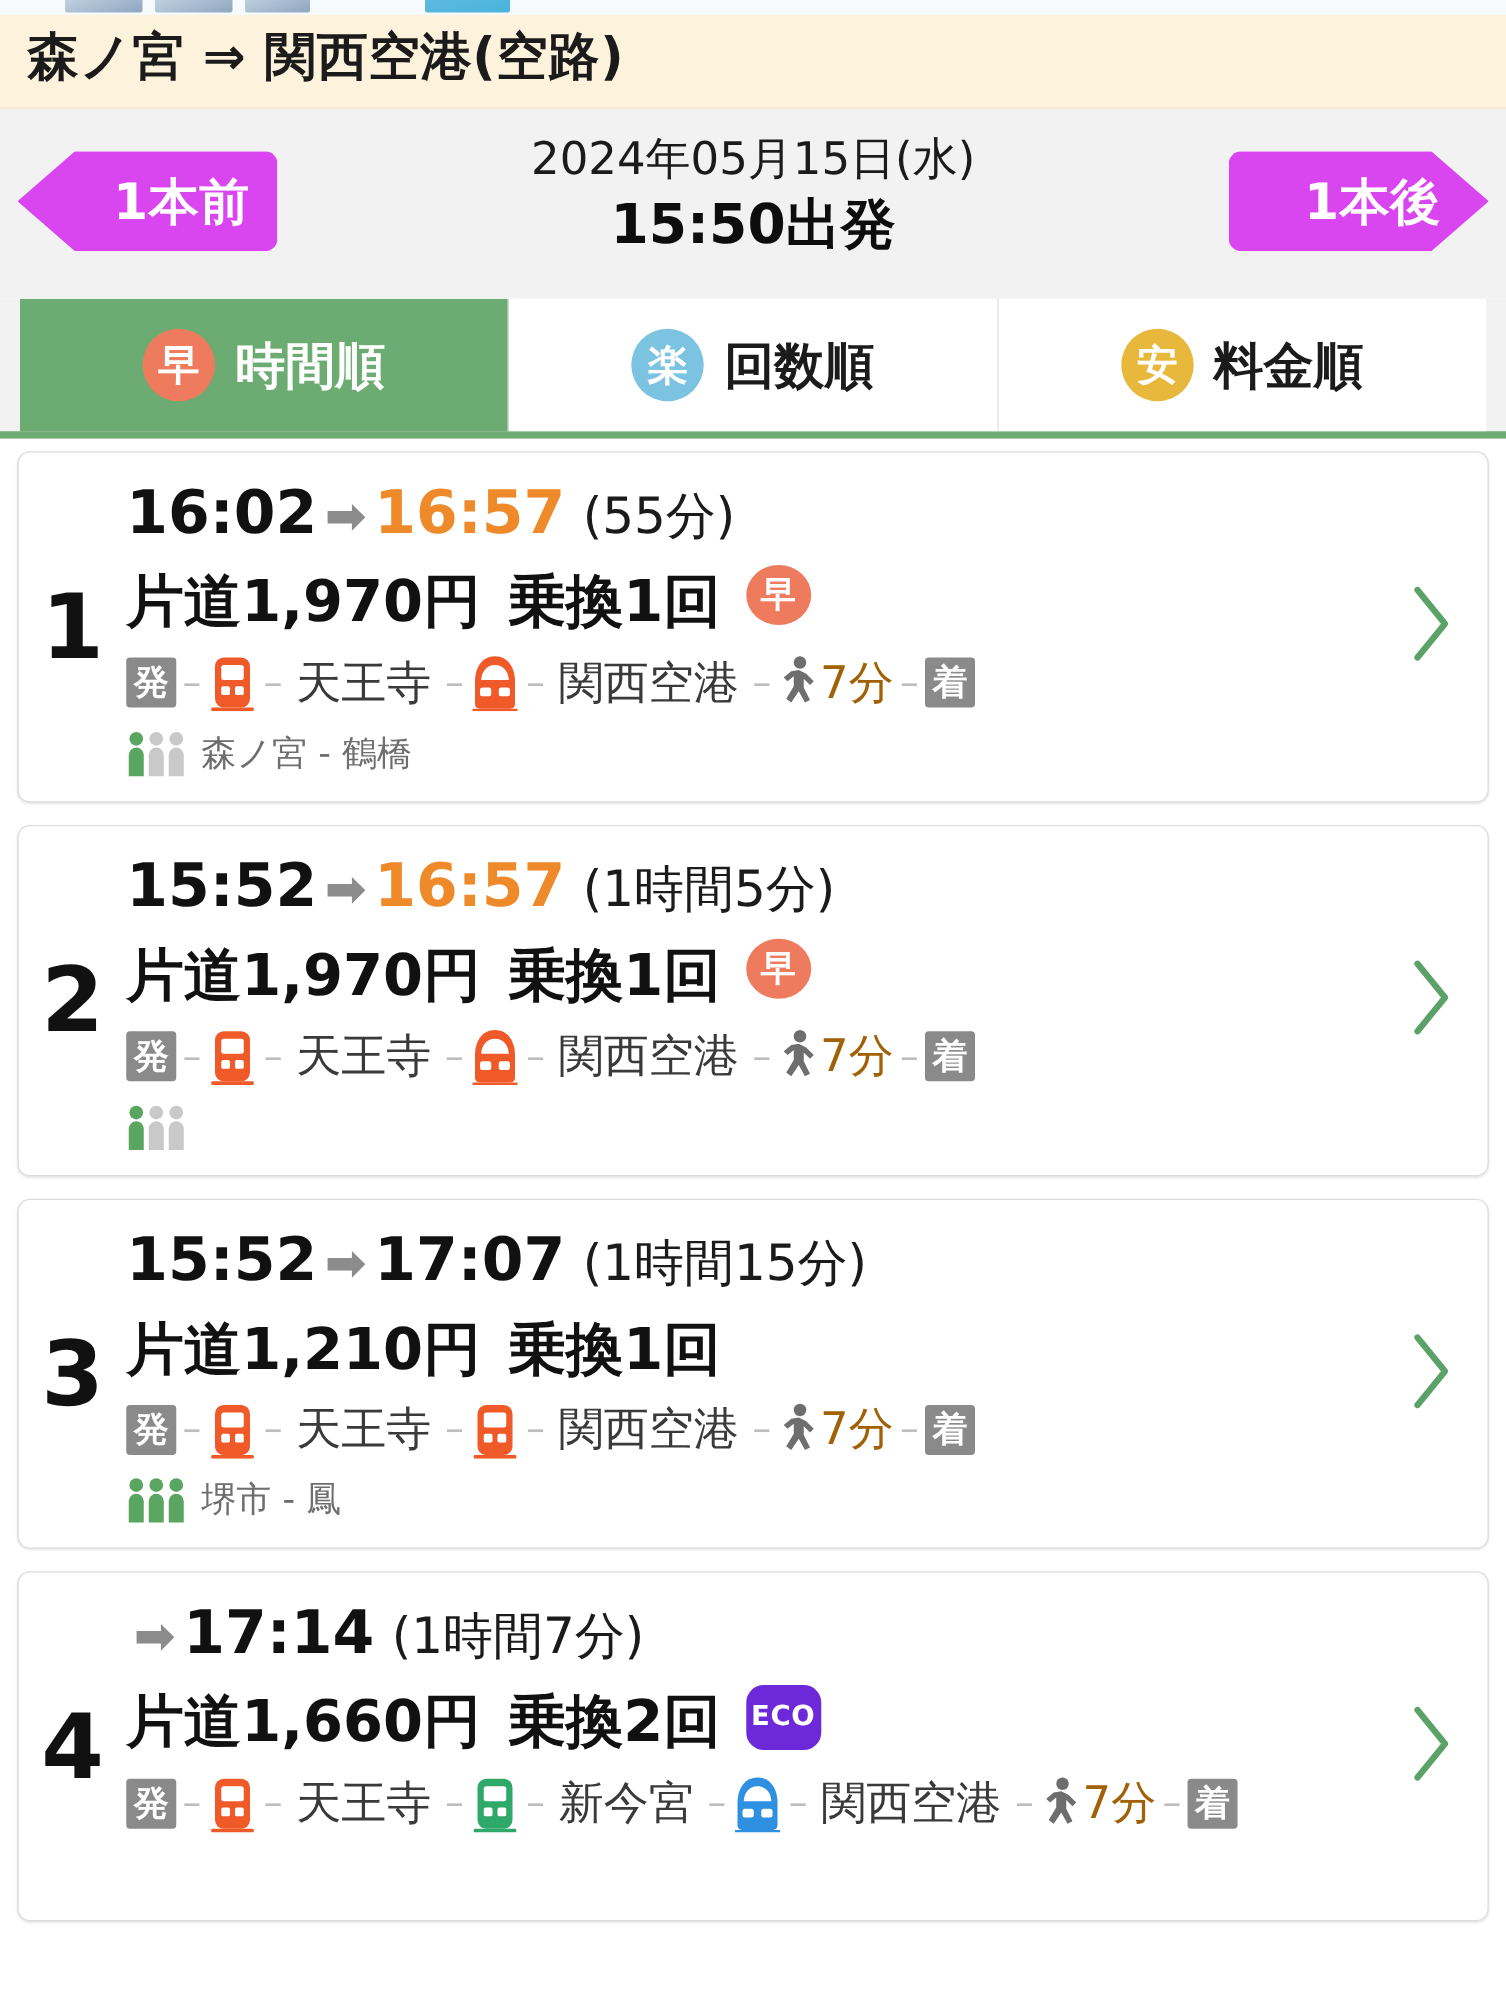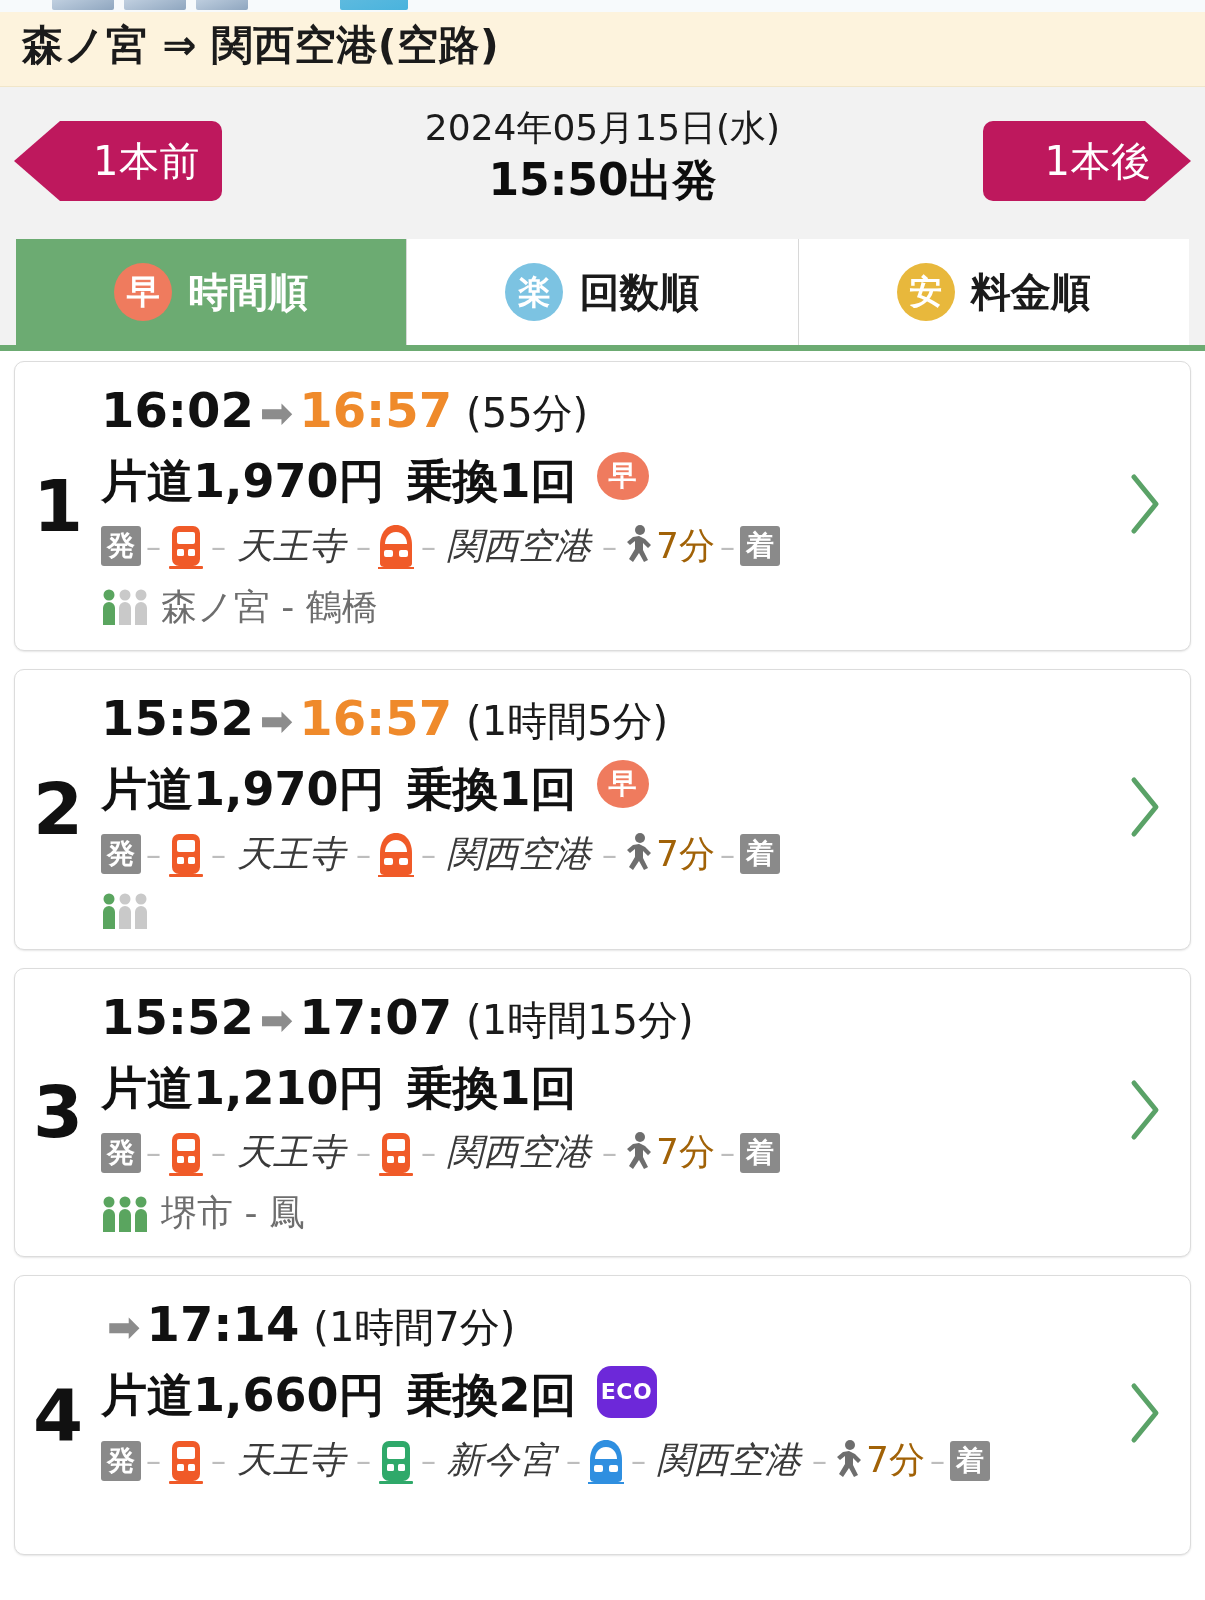--- a/index.html
+++ b/index.html
@@ -54,26 +54,26 @@
   .datenav {
     position: relative;
     background: #f2f2f2;
     height: 152px;
   }
   .nav-btn {
     position: absolute;
     top: 34px;
     height: 80px;
     width: 208px;
-    background: #be185d;
+    background: #d946ef;
     display: flex;
     align-items: center;
     color: #ffffff;
     font-size: 40px;
-    font-weight: 400;
+    font-weight: 700;
     letter-spacing: 0.5px;
   }
   .nav-prev {
     left: 14px;
     justify-content: flex-end;
     padding-right: 22px;
     clip-path: polygon(0% 50%, 46px 0%, 100% 0%, 100% 100%, 46px 100%);
     border-radius: 0 10px 10px 0;
   }
   .nav-next {
@@ -258,32 +258,32 @@
     border-radius: 3px;
     flex: none;
     line-height: 1.15;
   }
   .dash {
     color: #bdbdbd;
     font-size: 30px;
     padding: 0 5px;
     flex: none;
   }
-  .stop-name { padding: 0 6px; color: #3a3a3a; flex: none; font-style: italic; }
+  .stop-name { padding: 0 6px; color: #3a3a3a; flex: none; }
   .walk-min { color: #a16207; padding-left: 2px; flex: none; }
   .train-ico { flex: none; display: inline-flex; }
   .walk-ico  { flex: none; display: inline-flex; margin-left: 2px; }
 
   
   .crowd-row {
     display: flex;
     align-items: center;
     gap: 12px;
     margin-top: 12px;
-    font-size: 36px;
+    font-size: 28px;
     color: #6e6e6e;
     white-space: nowrap;
   }
   .crowd-ico { display: inline-flex; gap: 3px; flex: none; }
 
   .chevron {
     position: absolute;
     right: 26px;
     top: 50%;
     transform: translateY(-50%);

